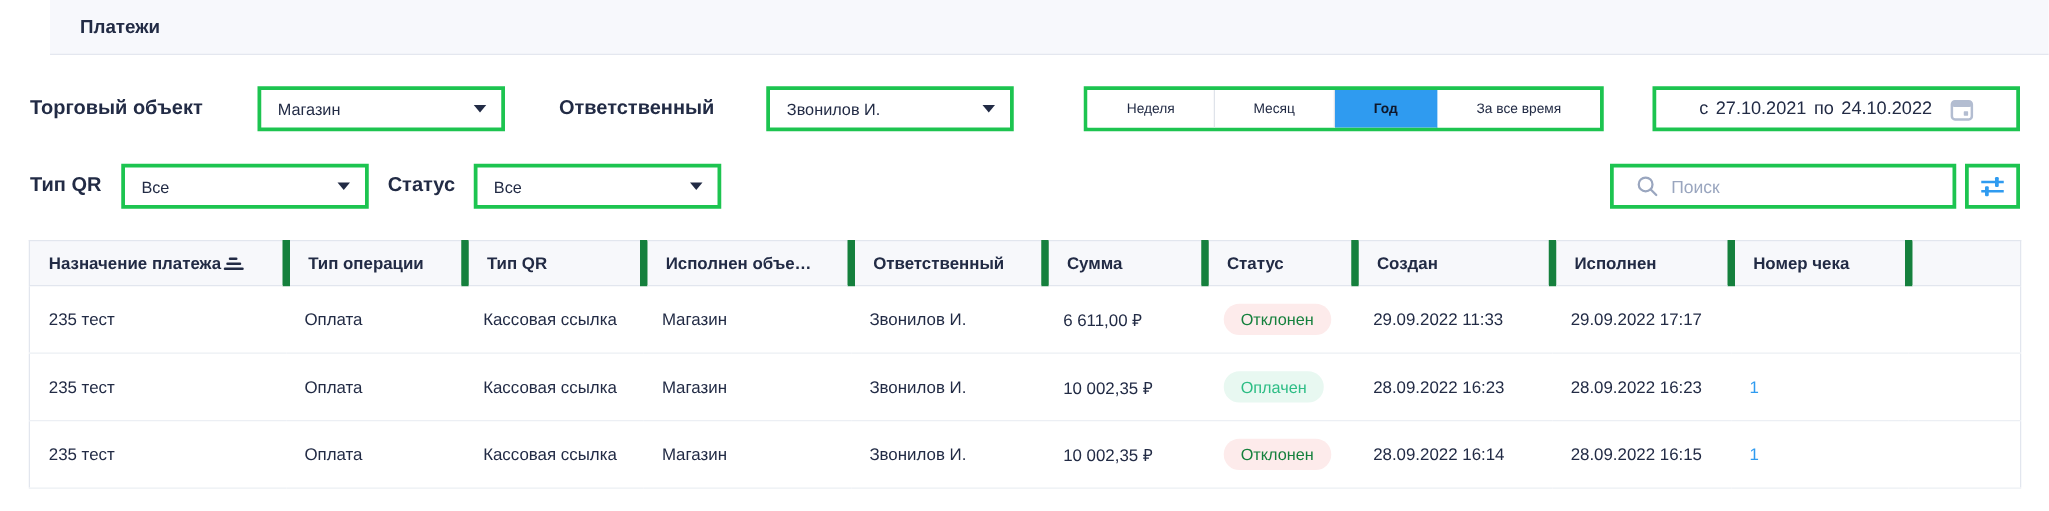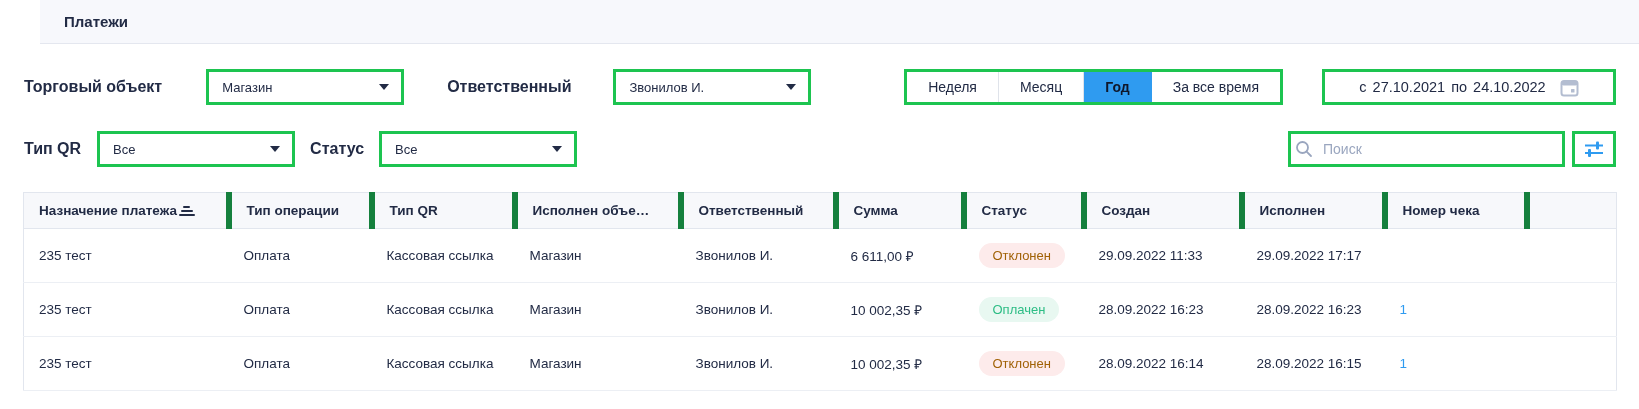--- a/index.html
+++ b/index.html
@@ -35,36 +35,36 @@
     width:0; height:0; flex:0 0 auto;
     border-left:5px solid transparent; border-right:5px solid transparent;
     border-top:6px solid #222b45;
   }
 
   .spacer { flex:1; }
 
   .btngroup { display:flex; height:36px; align-items:stretch; }
   .pbtn {
     display:flex; align-items:center; justify-content:center;
-    padding:0 21px; font-size:14px; color:#222b45; background:#fff;
+    padding:0 31px; font-size:11px; color:#222b45; background:#fff;
     border-right:1px solid #dfe3ea; cursor:pointer; white-space:nowrap;
   }
   .pbtn:last-child { border-right:none; }
   .pbtn.active { background:#2f9bf0; color:#0f172a; font-weight:bold; border-right-color:#2f9bf0; }
 
   .datebox {
     height:36px; width:294px; margin-left:12px;
     display:flex; align-items:center; justify-content:center;
     font-size:14.5px; color:#222b45; cursor:pointer; gap:6px;
   }
   .datebox .dr-part { white-space:nowrap; }
   .cal-icon { margin-left:8px; display:flex; align-items:center; }
 
   .searchbox {
-    height:36px; width:277px; display:flex; align-items:center; padding:0 4px;
+    height:36px; width:277px; display:flex; align-items:center; padding:0 18px;
   }
   .searchbox input {
     border:none; outline:none; flex:1; font-size:14px; color:#222b45;
     font-family:"Liberation Sans", sans-serif; background:transparent; margin-left:8px;
   }
   .searchbox input::placeholder { color:#9aa6bf; }
 
   .filterbtn {
     height:36px; width:44px; margin-left:7px;
     display:flex; align-items:center; justify-content:center; cursor:pointer;
@@ -90,21 +90,21 @@
 
   .sort-icon { display:inline-flex; flex-direction:column; align-items:center; cursor:pointer; padding:2px 2px; }
   .sort-icon i { display:block; background:#222b45; height:2px; margin-top:2px; border-radius:1px; }
   .sort-icon .b1 { width:7px; margin-top:0; }
   .sort-icon .b2 { width:12px; }
   .sort-icon .b3 { width:16px; }
 
   .pill {
     display:inline-block; padding:6px 14px; border-radius:999px; font-size:13px; line-height:1;
   }
-  .pill.declined { color:#a16207; background:#fdebeb; }
+  .pill.declined { color:#15803d; background:#fdebeb; }
   .pill.paid     { color:#2dbd85; background:#e8f8f1; }
 
   .receipt-link { color:#2f9bf0; cursor:pointer; font-size:13.5px; }
 </style>
 </head>
 <body>
 
 <div class="topbar">
   <div class="topbar-title">Платежи</div>
 </div>

